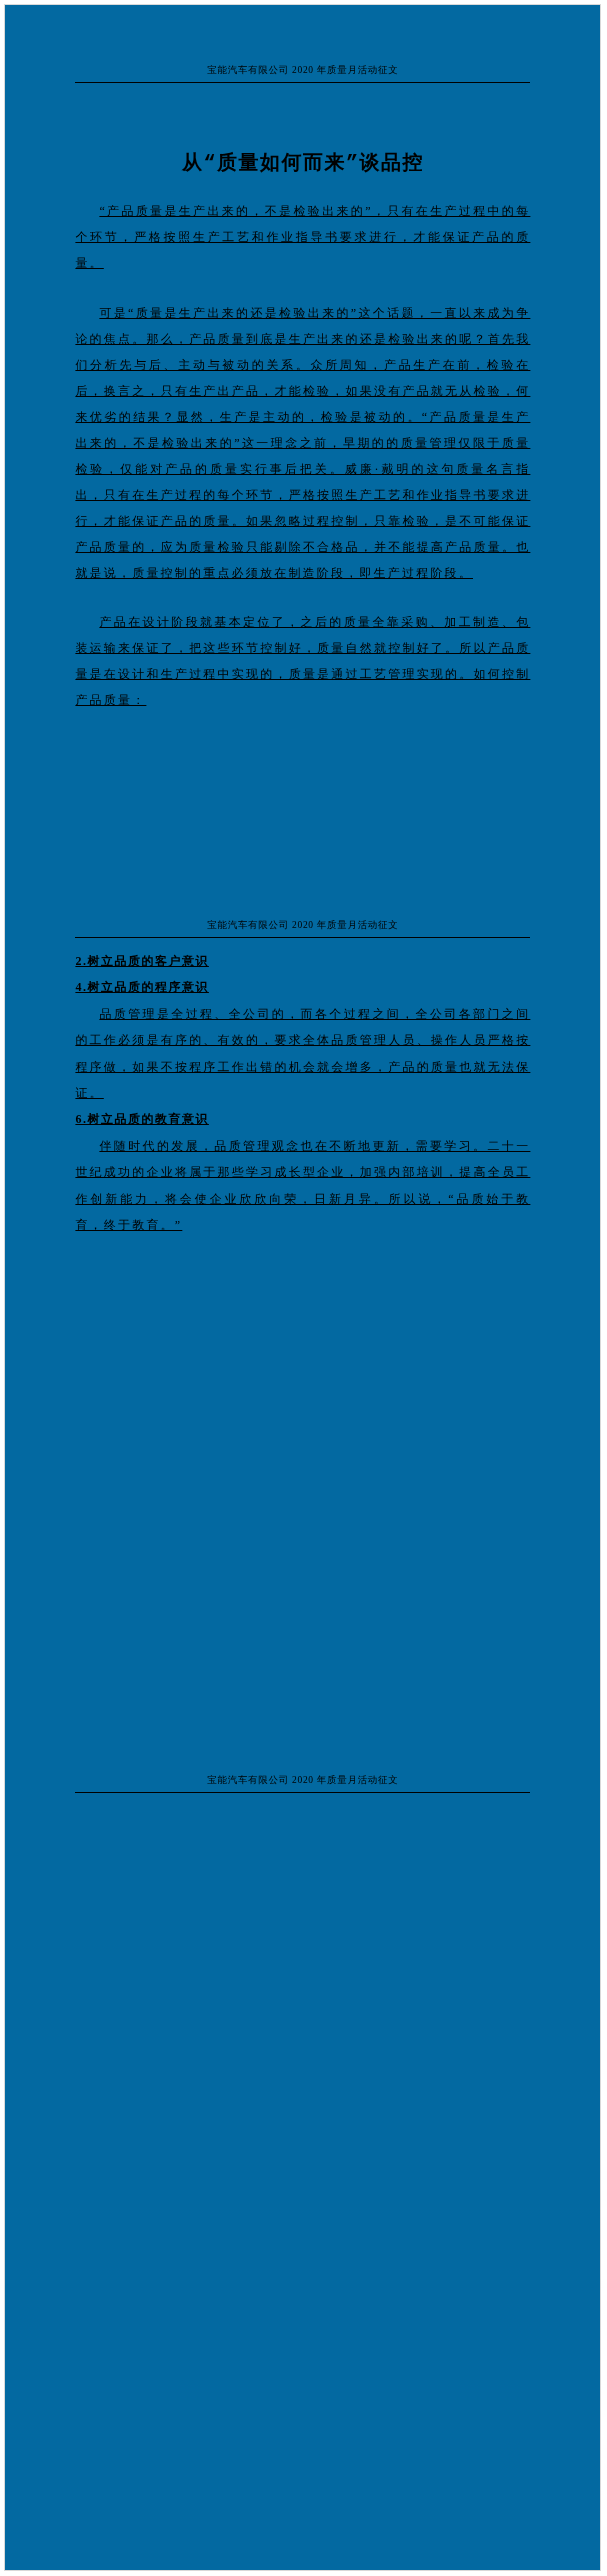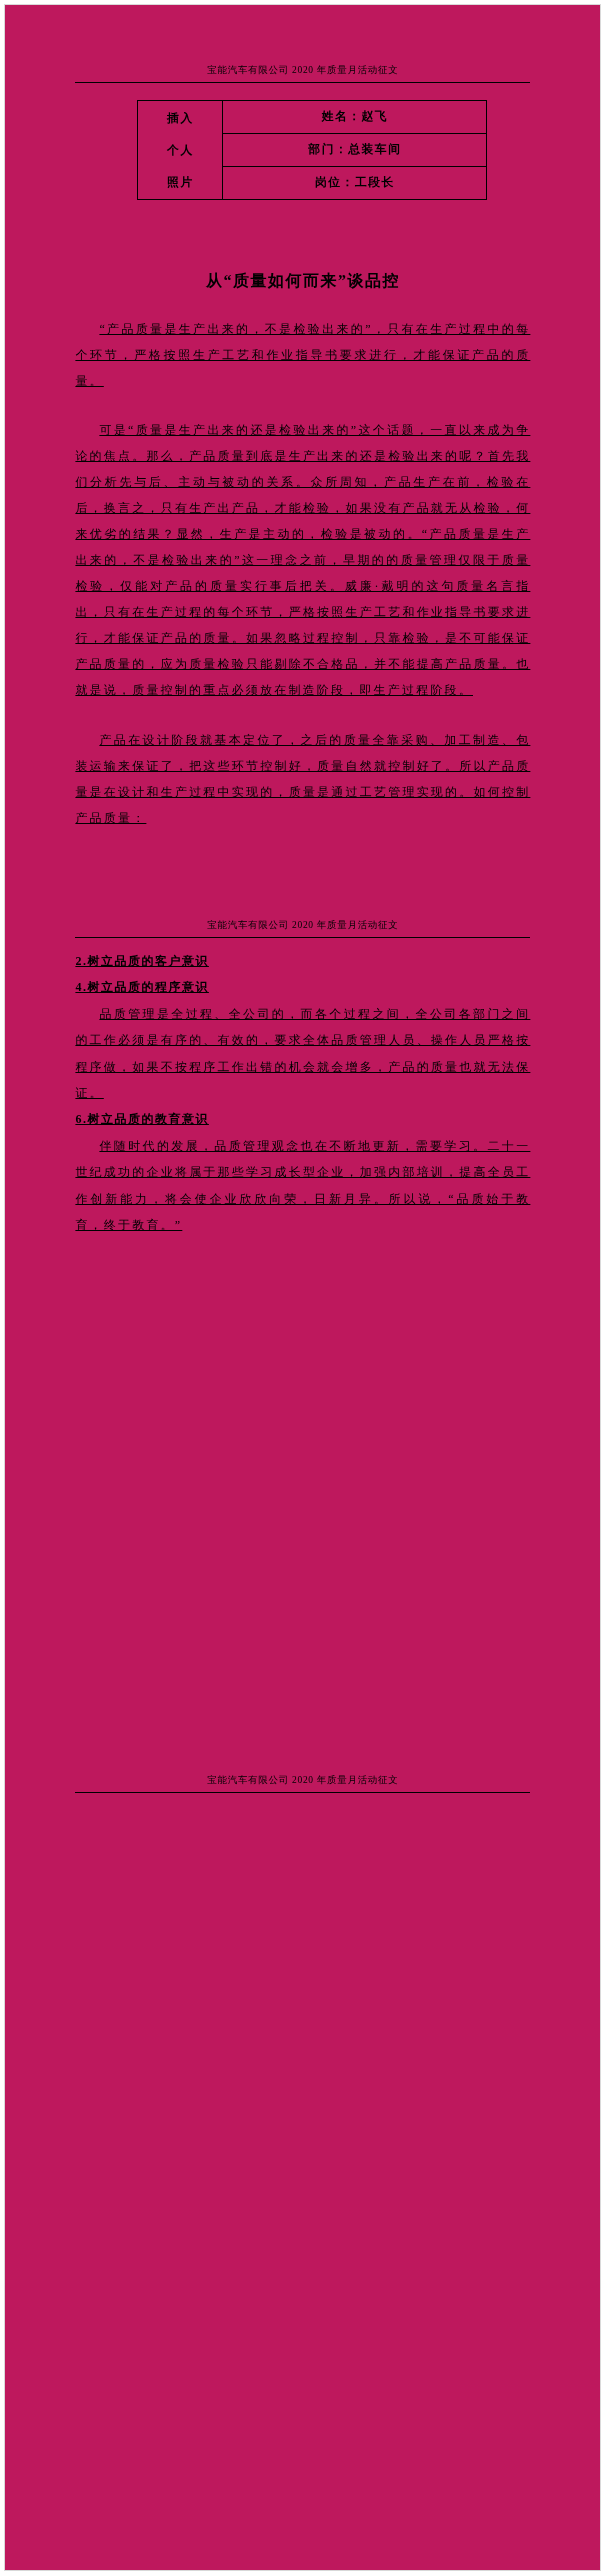--- a/index.html
+++ b/index.html
@@ -5,21 +5,21 @@
   html,body { margin:0; padding:0; background:#ffffff; }
   body {
     font-family: "Liberation Serif", "DejaVu Serif", serif;
     color:#000000;
     width:607px;
   }
   .canvas {
     width:597px;
     margin:4.4px;
     border:0.7px solid #d9d9d9;
-    background:#be185d;
+    background:#0369a1;
     box-sizing:border-box;
   }
   .page {
     height:855px;
     overflow:hidden;
     box-sizing:border-box;
     padding:0 70px;
     position:relative;
   }
   .page-header-text {
@@ -50,24 +50,25 @@
     height:32px;
     padding:0;
   }
   .photo-cell { width:84px; }
   .field-cell { width:263px; }
   .photo-cell div { line-height:32px; }
   
   .title {
     margin:66px 0 0 0;
     text-align:center;
-    font-size:16px;
+    font-size:20px;
     font-weight:bold;
     letter-spacing:1.5px;
     line-height:29px;
+    font-family:Liberation Mono, monospace;
   }
   
   .body1 { margin-top:20.6px; }
   .body2 { margin-top:10.3px; }
   p.para, h2.section {
     font-size:12px;
     letter-spacing:2.2px;
     line-height:26px;
     text-align:justify;
     word-break:break-all;
@@ -83,38 +84,20 @@
 </style>
 </head>
 <body>
 
 <div class="canvas">
 
   <div class="page">
     <div class="page-header-text">宝能汽车有限公司 2020 年质量月活动征文</div>
     <div class="header-rule"></div>
 
-    <table class="info-table">
-      <tbody>
-        <tr>
-          <td class="photo-cell" rowspan="3">
-            <div>插入</div>
-            <div>个人</div>
-            <div>照片</div>
-          </td>
-          <td class="field-cell">姓名：赵飞</td>
-        </tr>
-        <tr>
-          <td class="field-cell">部门：总装车间</td>
-        </tr>
-        <tr>
-          <td class="field-cell">岗位：工段长</td>
-        </tr>
-      </tbody>
-    </table>
 
     <h1 class="title">从“质量如何而来”谈品控</h1>
 
     <div class="body1">
       <p class="para indent">“产品质量是生产出来的，不是检验出来的”，只有在生产过程中的每个环节，严格按照生产工艺和作业指导书要求进行，才能保证产品的质量。</p>
       <p class="para indent">可是“质量是生产出来的还是检验出来的”这个话题，一直以来成为争论的焦点。那么，产品质量到底是生产出来的还是检验出来的呢？首先我们分析先与后、主动与被动的关系。众所周知，产品生产在前，检验在后，换言之，只有生产出产品，才能检验，如果没有产品就无从检验，何来优劣的结果？显然，生产是主动的，检验是被动的。“产品质量是生产出来的，不是检验出来的”这一理念之前，早期的的质量管理仅限于质量检验，仅能对产品的质量实行事后把关。威廉·戴明的这句质量名言指出，只有在生产过程的每个环节，严格按照生产工艺和作业指导书要求进行，才能保证产品的质量。如果忽略过程控制，只靠检验，是不可能保证产品质量的，应为质量检验只能剔除不合格品，并不能提高产品质量。也就是说，质量控制的重点必须放在制造阶段，即生产过程阶段。</p>
       <p class="para indent">产品在设计阶段就基本定位了，之后的质量全靠采购、加工制造、包装运输来保证了，把这些环节控制好，质量自然就控制好了。所以产品质量是在设计和生产过程中实现的，质量是通过工艺管理实现的。如何控制产品质量：</p>
 
     </div>
   </div>

